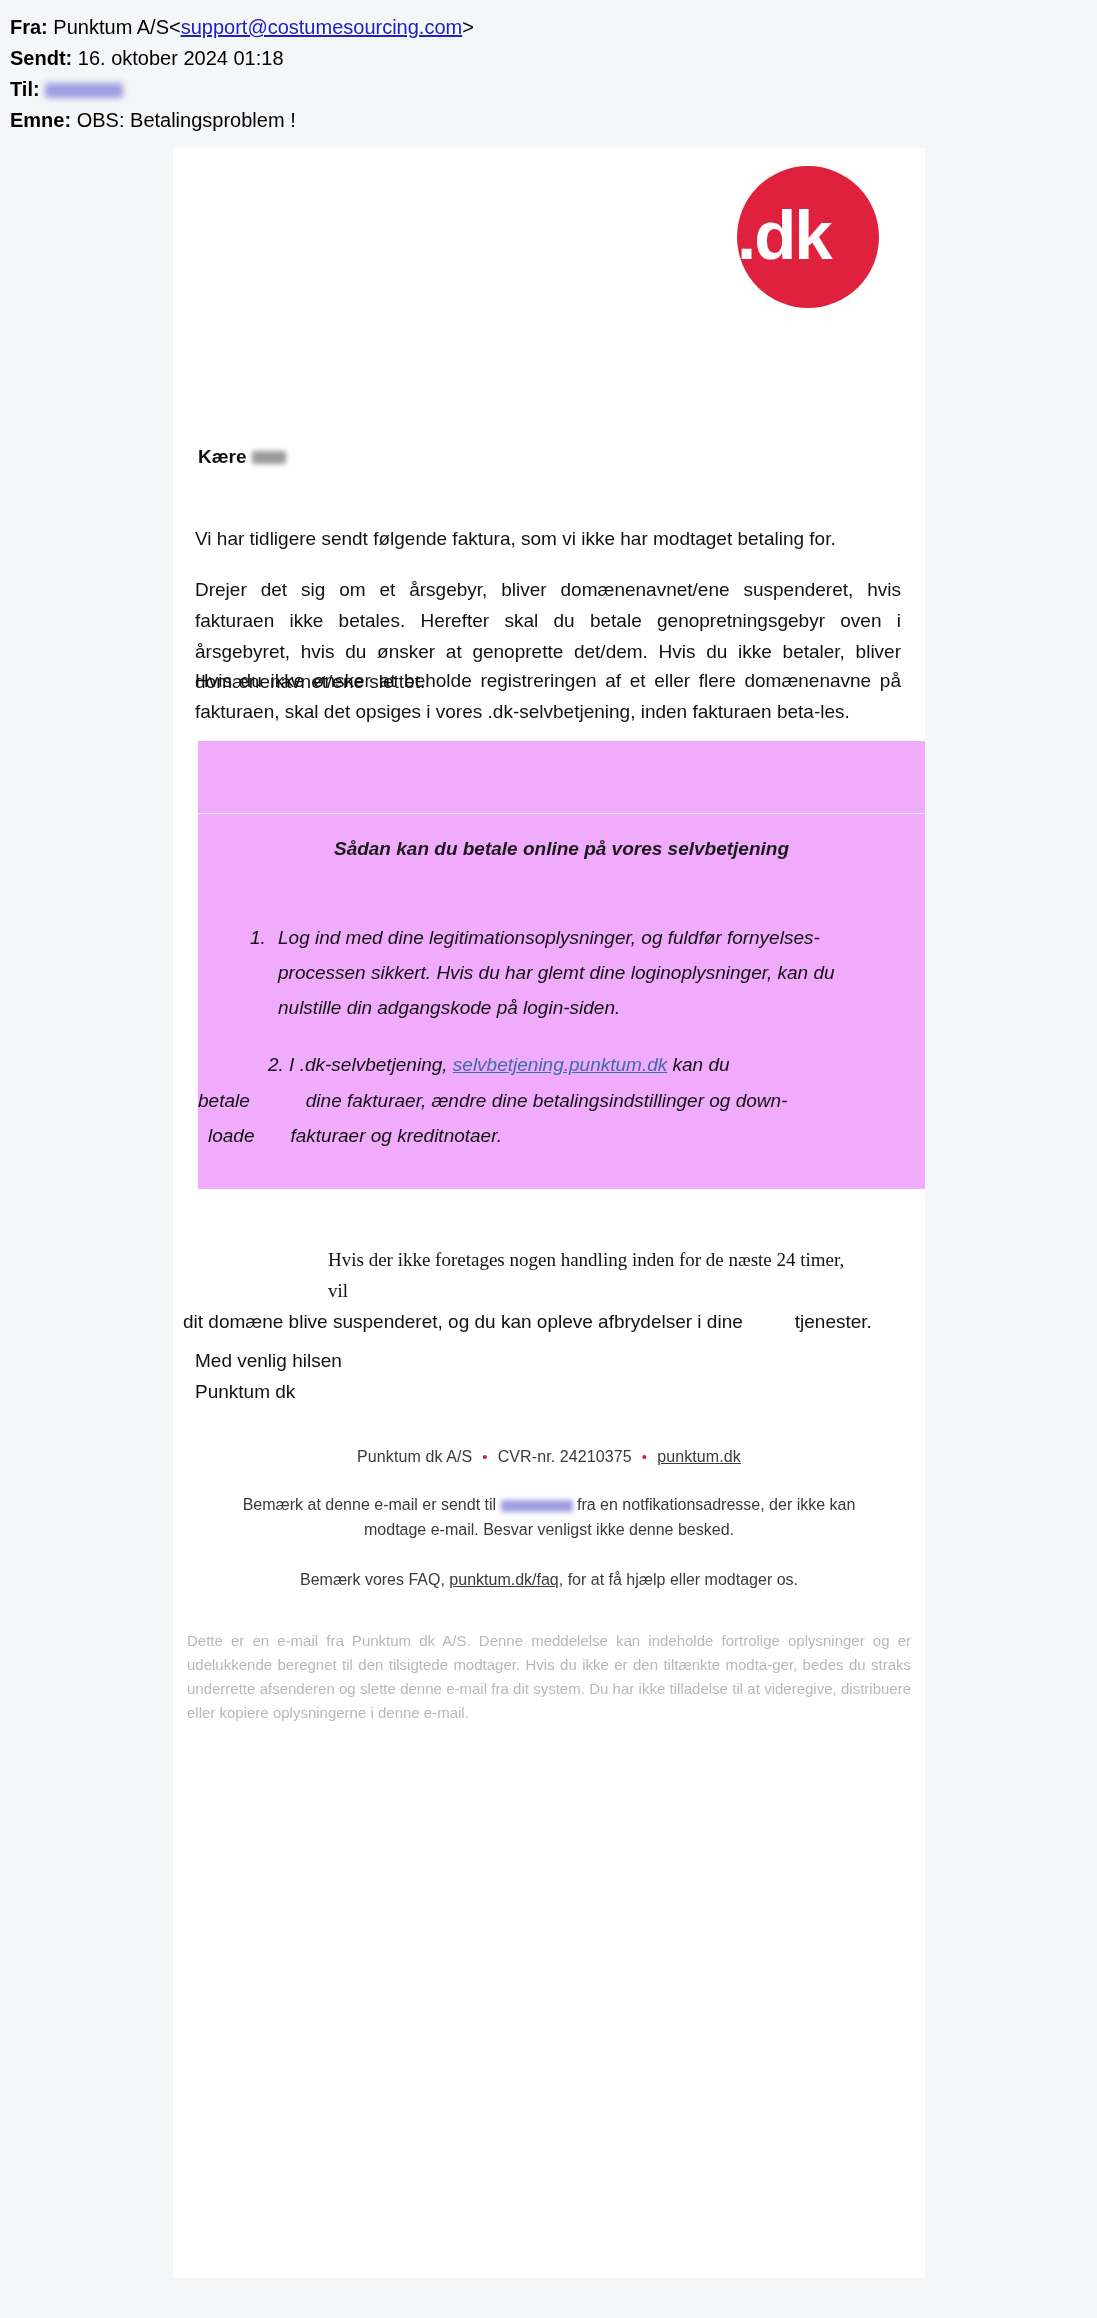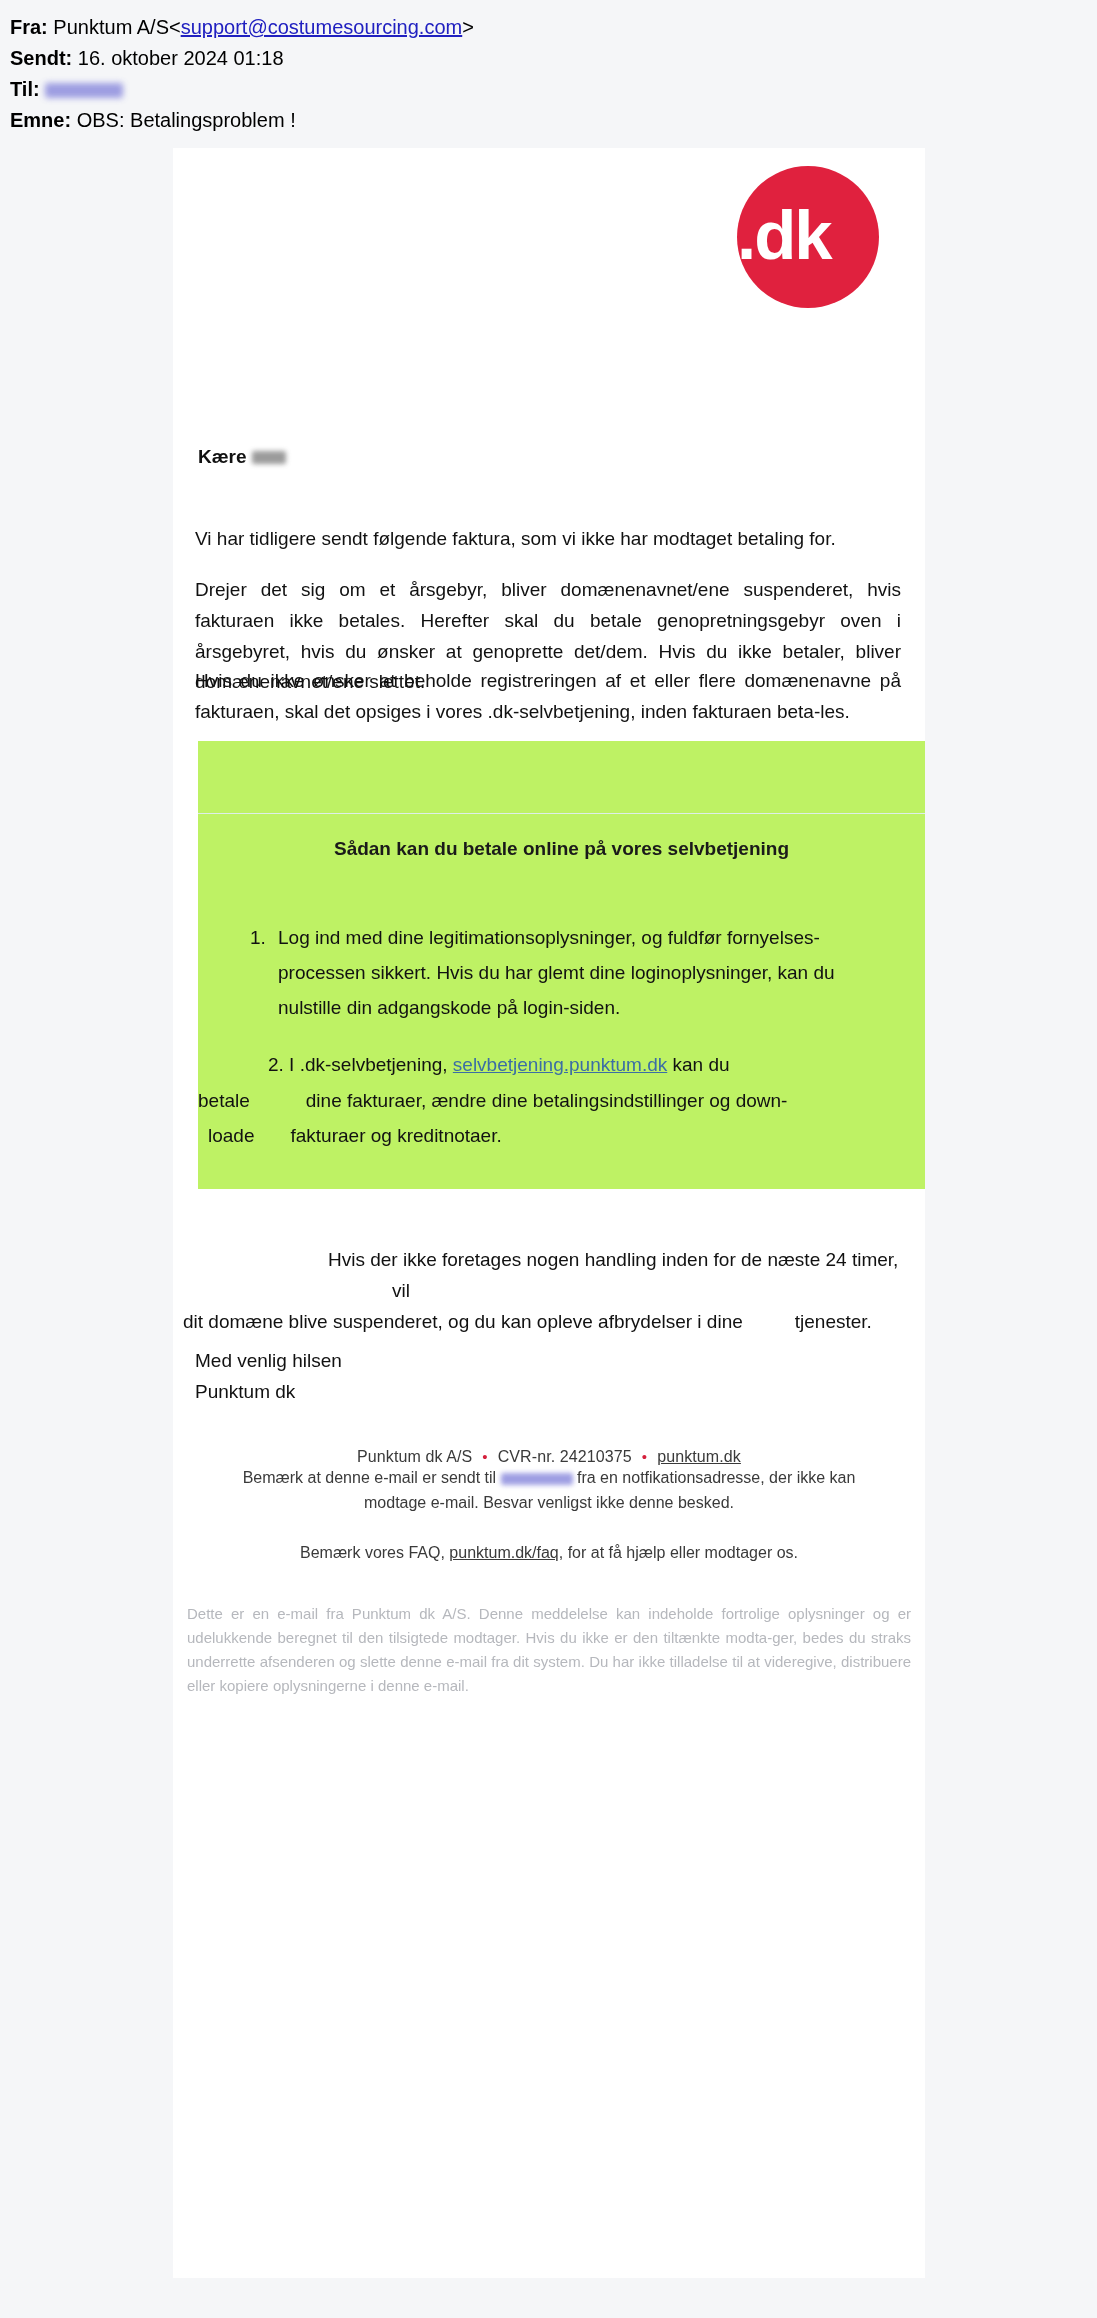--- a/index.html
+++ b/index.html
@@ -136,21 +136,22 @@
     padding: 1px 2px 2px 2px;
     letter-spacing: .1px;
   }
 
   
   .mintbox {
     position: absolute;
     left: 25px;
     top: 593px;
     width: 727px;
-    background: #bef264;
+    background: #f0abfc;
+    font-style: italic;
   }
   .mintbox .mint-inner {
     padding: 0;
   }
   .mint-spacer { height: 72px; }
   .mint-rule {
     height: 1px;
     background: #ddeeea;
   }
   .mint-title {
@@ -197,21 +198,21 @@
   
   .after-box {
     position: absolute;
     left: 10px;
     top: 1097px;
     width: 740px;
     font-size: 19px;
     line-height: 1.62;
     color: #111;
   }
-  .after-box .l1 { padding-left: 145px; }
+  .after-box .l1 { padding-left: 145px; font-family: Liberation Serif, serif; }
   .after-box .l2 { padding-left: 0px; }
   .gap-lg { display: inline-block; width: 64px; }
   .gap-md { display: inline-block; width: 52px; }
 
   .signoff {
     position: absolute;
     left: 22px;
     top: 1198px;
     font-size: 19px;
     line-height: 1.62;
@@ -234,20 +235,21 @@
   .legal-line .sep {
     color: #d5203c;
     padding: 0 10px;
     font-size: 15px;
   }
   .legal-line a {
     color: #3a3a3a;
     text-decoration: underline;
   }
   .note {
+    margin-top: 27px;
     font-size: 16px;
     line-height: 1.55;
     color: #3a3a3a;
     padding: 0 48px;
   }
   .faq {
     margin-top: 28px;
     font-size: 16px;
     color: #3a3a3a;
   }

